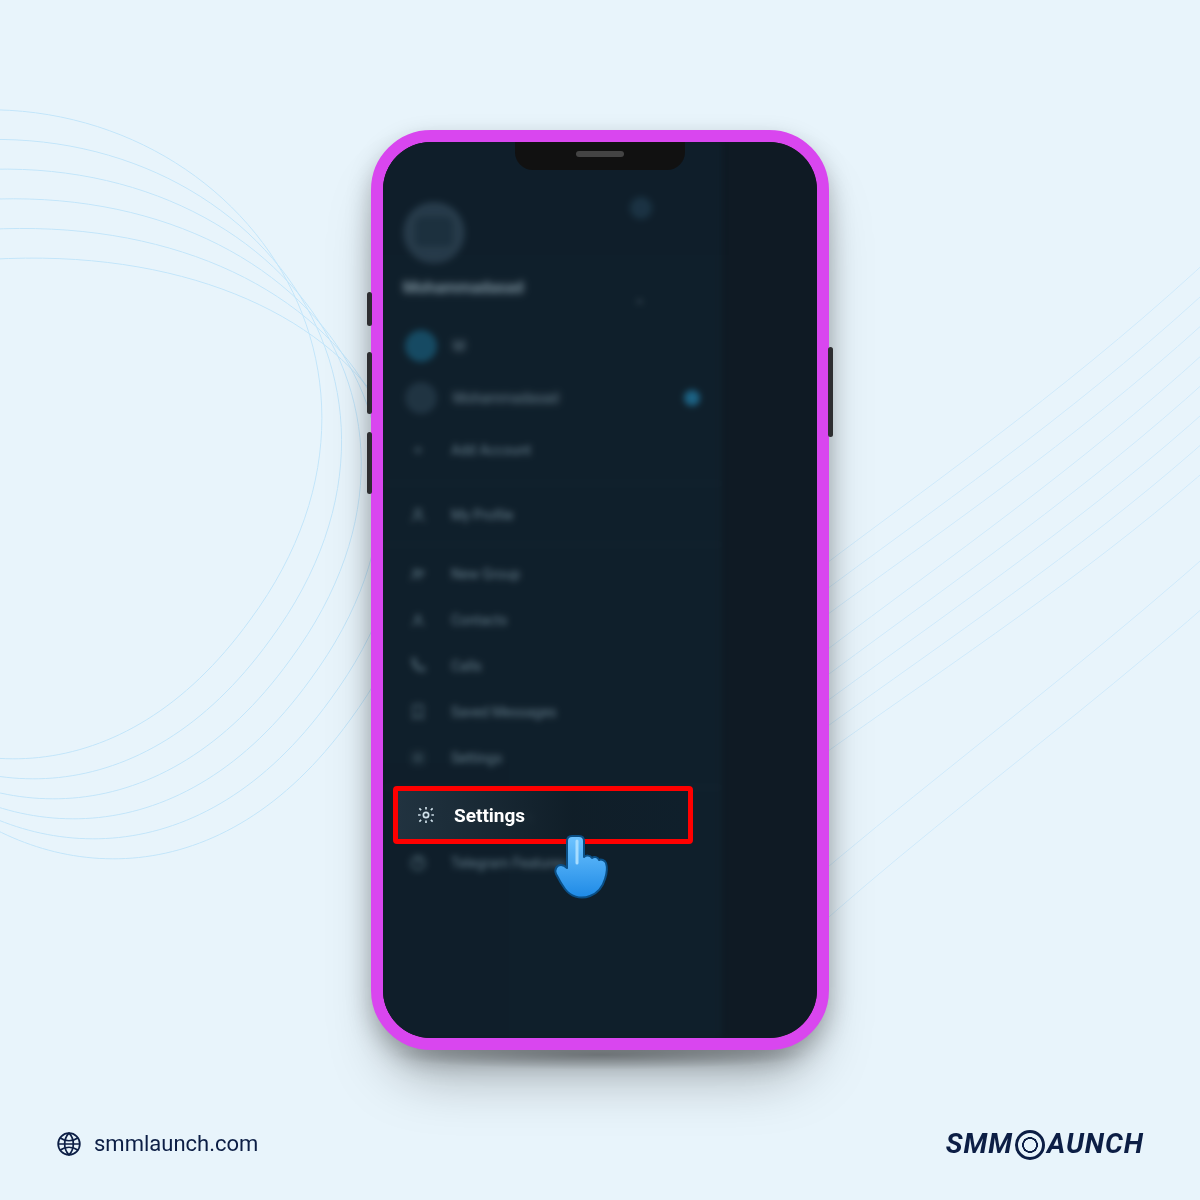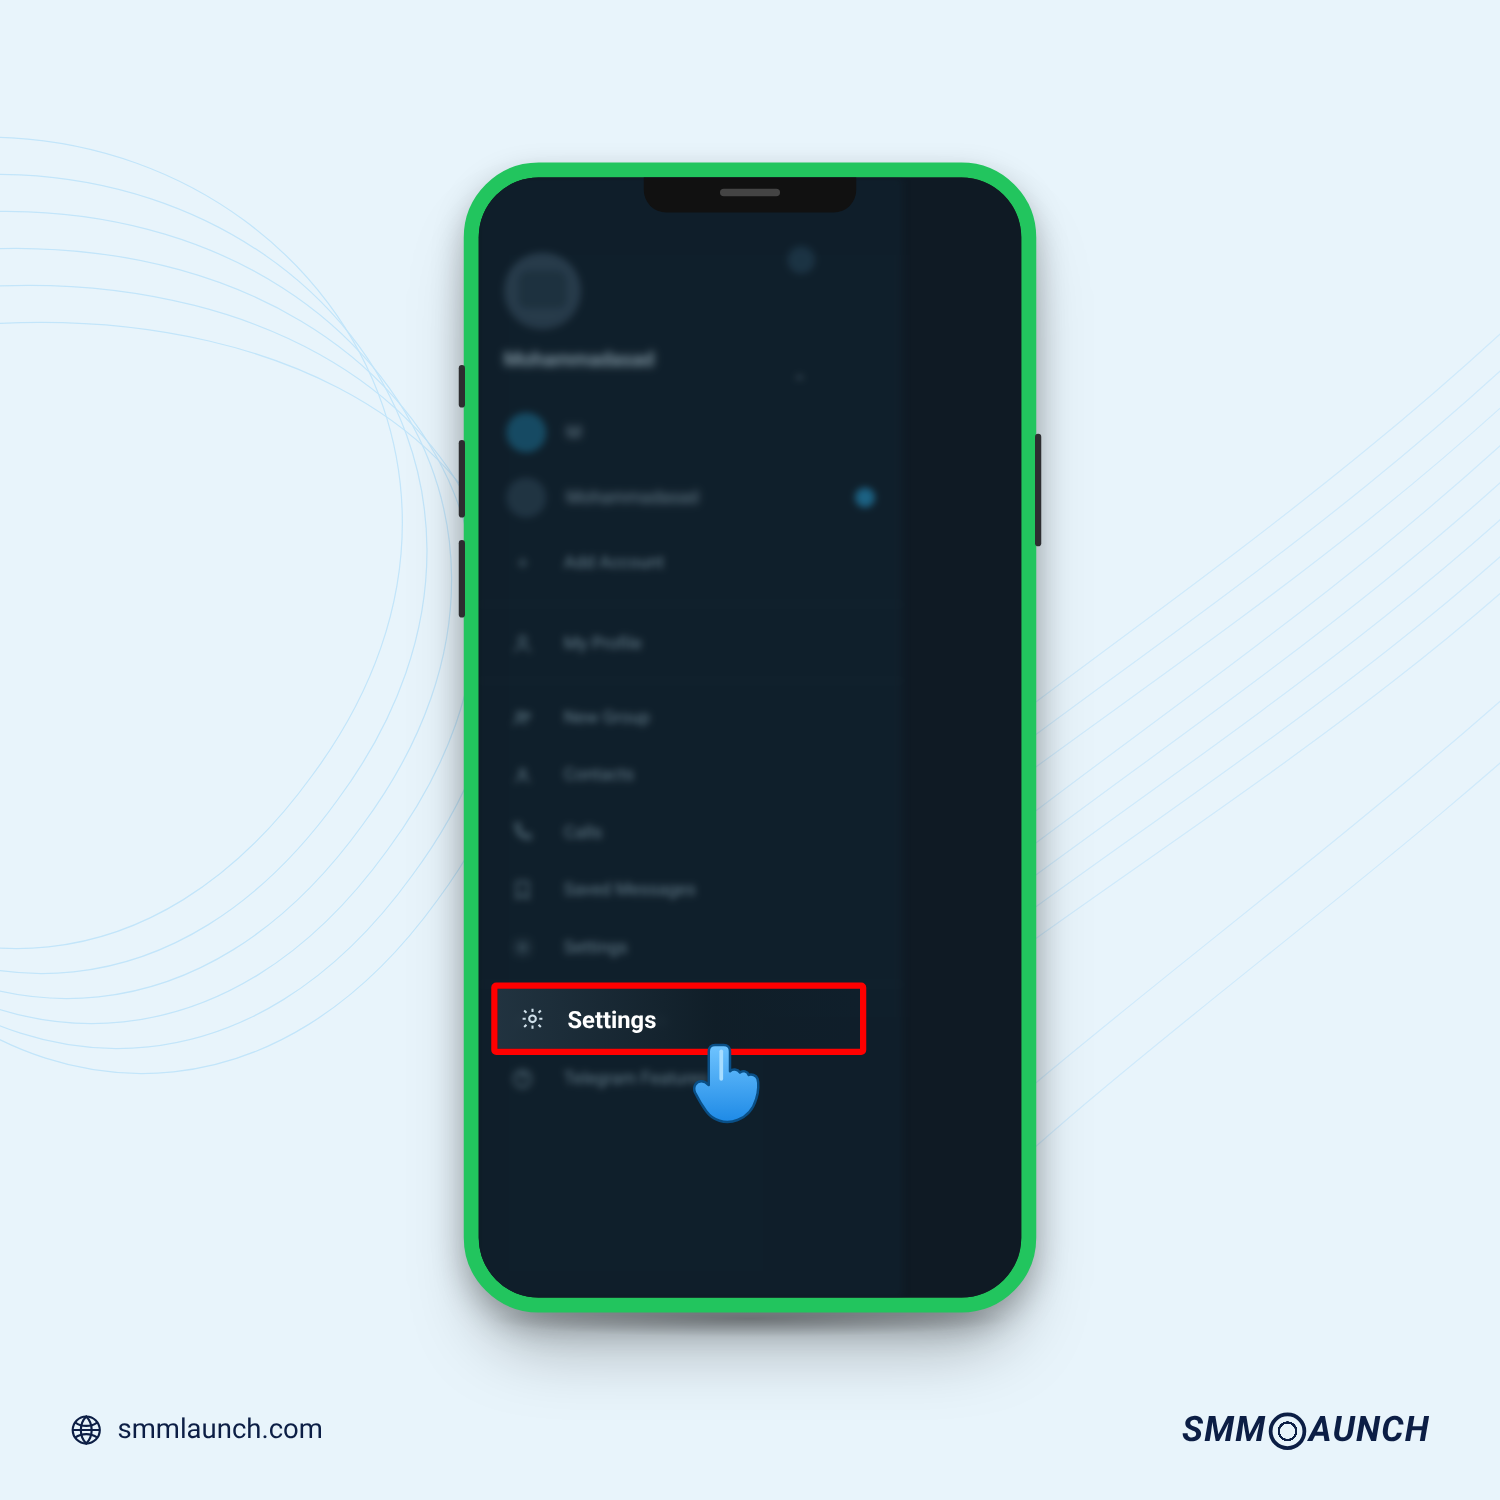--- a/index.html
+++ b/index.html
@@ -23,21 +23,21 @@
 
   
   .phone {
     position: absolute;
     left: 50%;
     top: 130px;
     transform: translateX(-50%);
     width: 458px;
     height: 920px;
     background: #222;
-    border: 12px solid #22c55e;
+    border: 12px solid #d946ef;
     border-radius: 60px;
     box-shadow: 0 40px 60px -20px rgba(0,0,0,.35), 0 10px 25px rgba(0,0,0,.25);
     z-index: 2;
   }
   .phone::before {
     
     content: "";
     position: absolute;
     top: 0;
     left: 50%;

